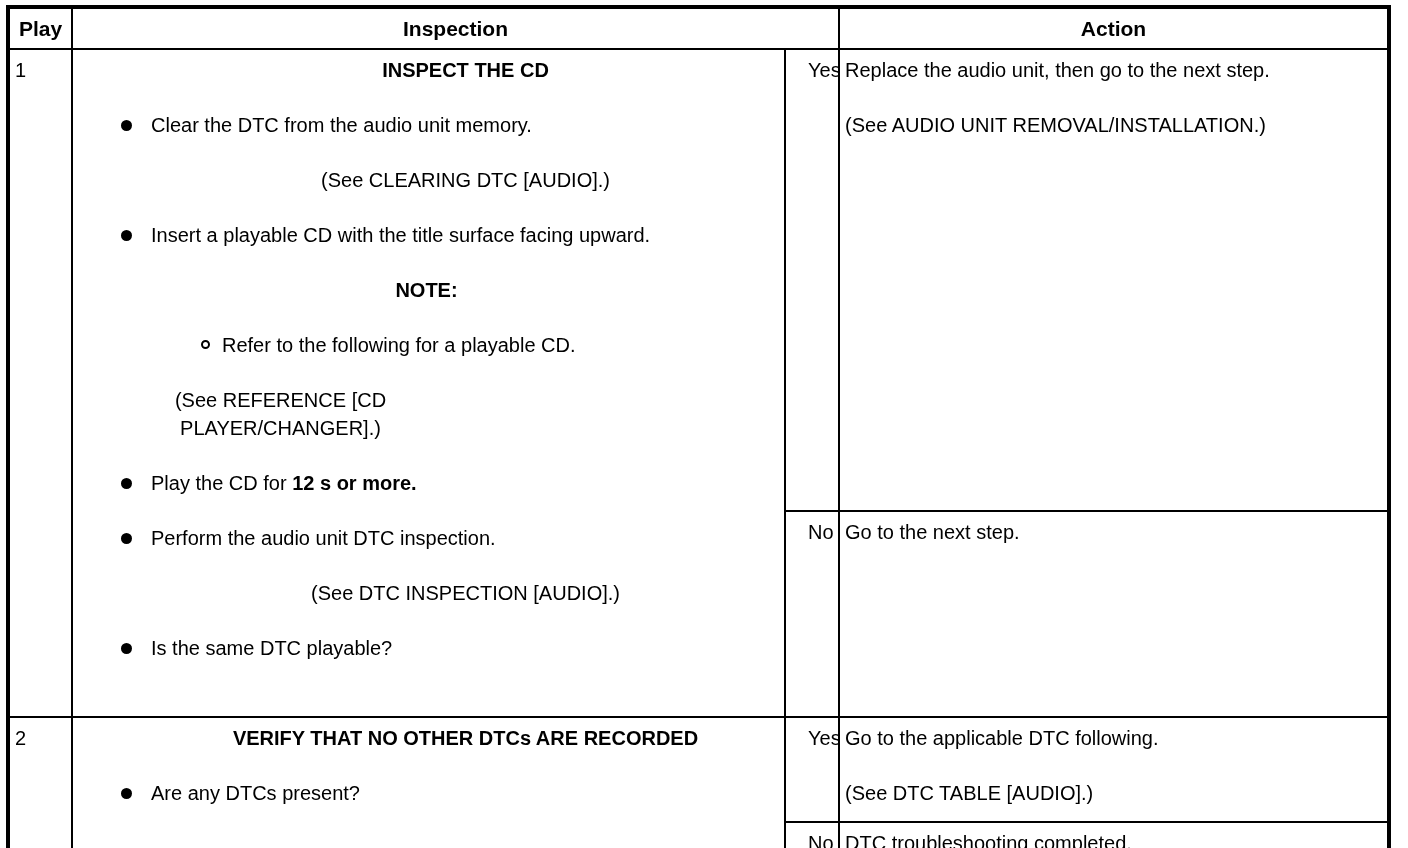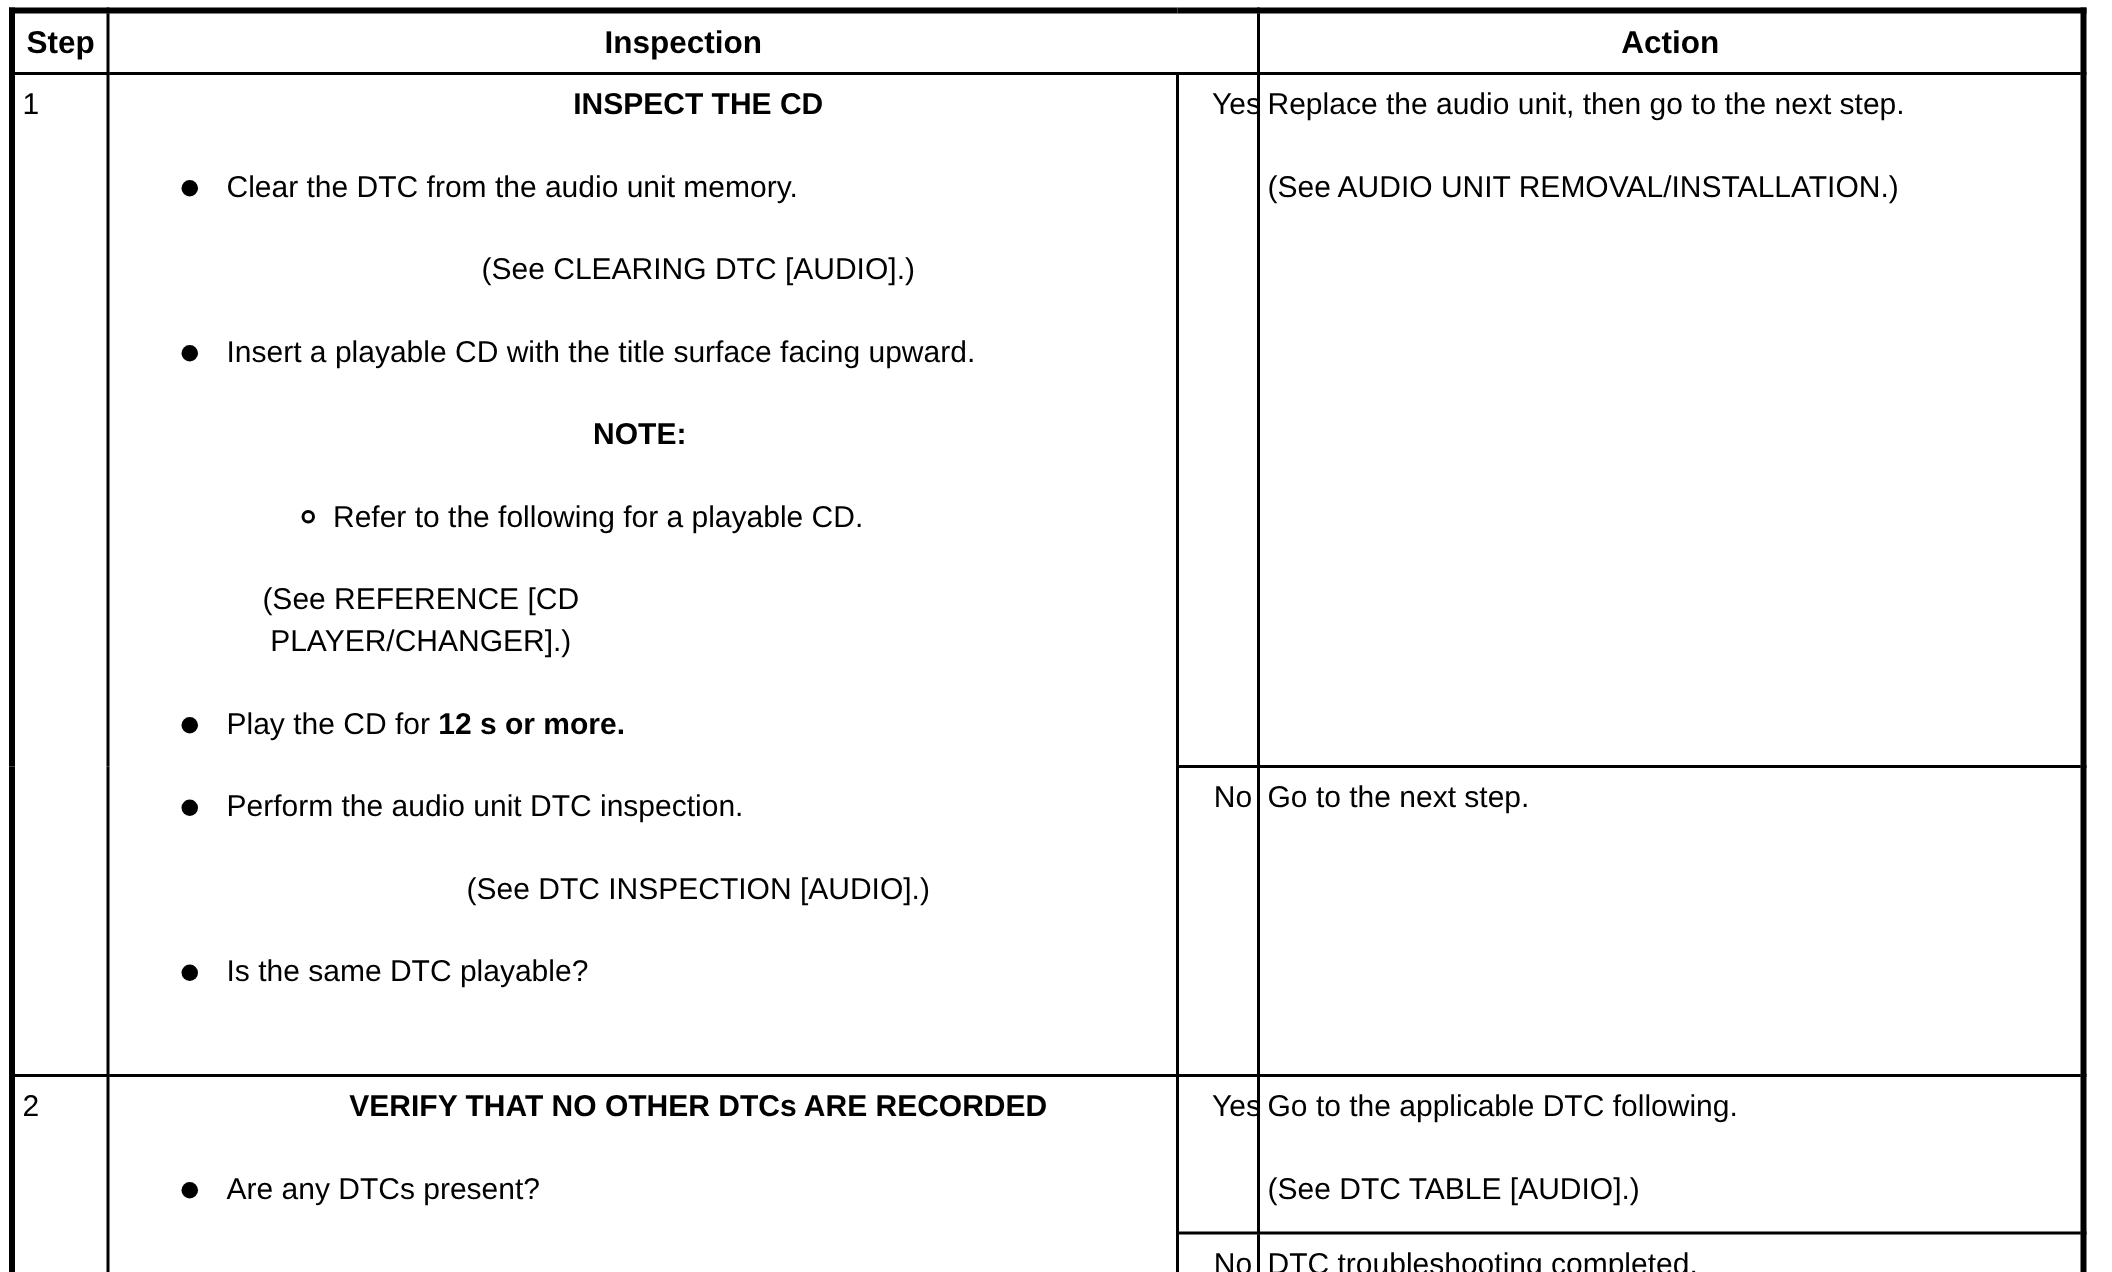--- a/index.html
+++ b/index.html
@@ -36,21 +36,21 @@
   .step-cell {
     font-size: 20px;
     line-height: 28px;
     padding: 6px 2px 0 5px;
   }
   .insp-cell, .action-cell, .yn-cell {
     font-size: 20px;
     line-height: 28px;
   }
   .insp-cell { padding: 6px 4px 0 0; text-align: center; }
-  .yn-cell   { padding: 6px 2px 0 22px; text-align: center; }
+  .yn-cell   { padding: 6px 2px 0 22px; }
   .action-cell { padding: 6px 4px 0 5px; margin-left: 28px; }
   .block { margin: 0 0 27px 0; }
   .block:last-child { margin-bottom: 0; }
   .title {
     font-weight: bold;
     margin-left: 78px;
   }
   .note {
     font-weight: bold;
   }
@@ -99,21 +99,21 @@
 <table class="troubleshoot">
   <colgroup>
     <col style="width:64px">
     <col style="width:713px">
     <col style="width:54px">
     <col style="width:550px">
   </colgroup>
 
   <tbody>
       <tr>
-    <th>Step</th>
+    <th>Play</th>
     <th colspan="2">Inspection</th>
     <th>Action</th>
   </tr>
 
   <tr>
     <td rowspan="2" class="step-cell">1</td>
     <td rowspan="2" class="insp-cell">
       <div class="block title">INSPECT THE CD</div>
 
       <div class="block bullet">

